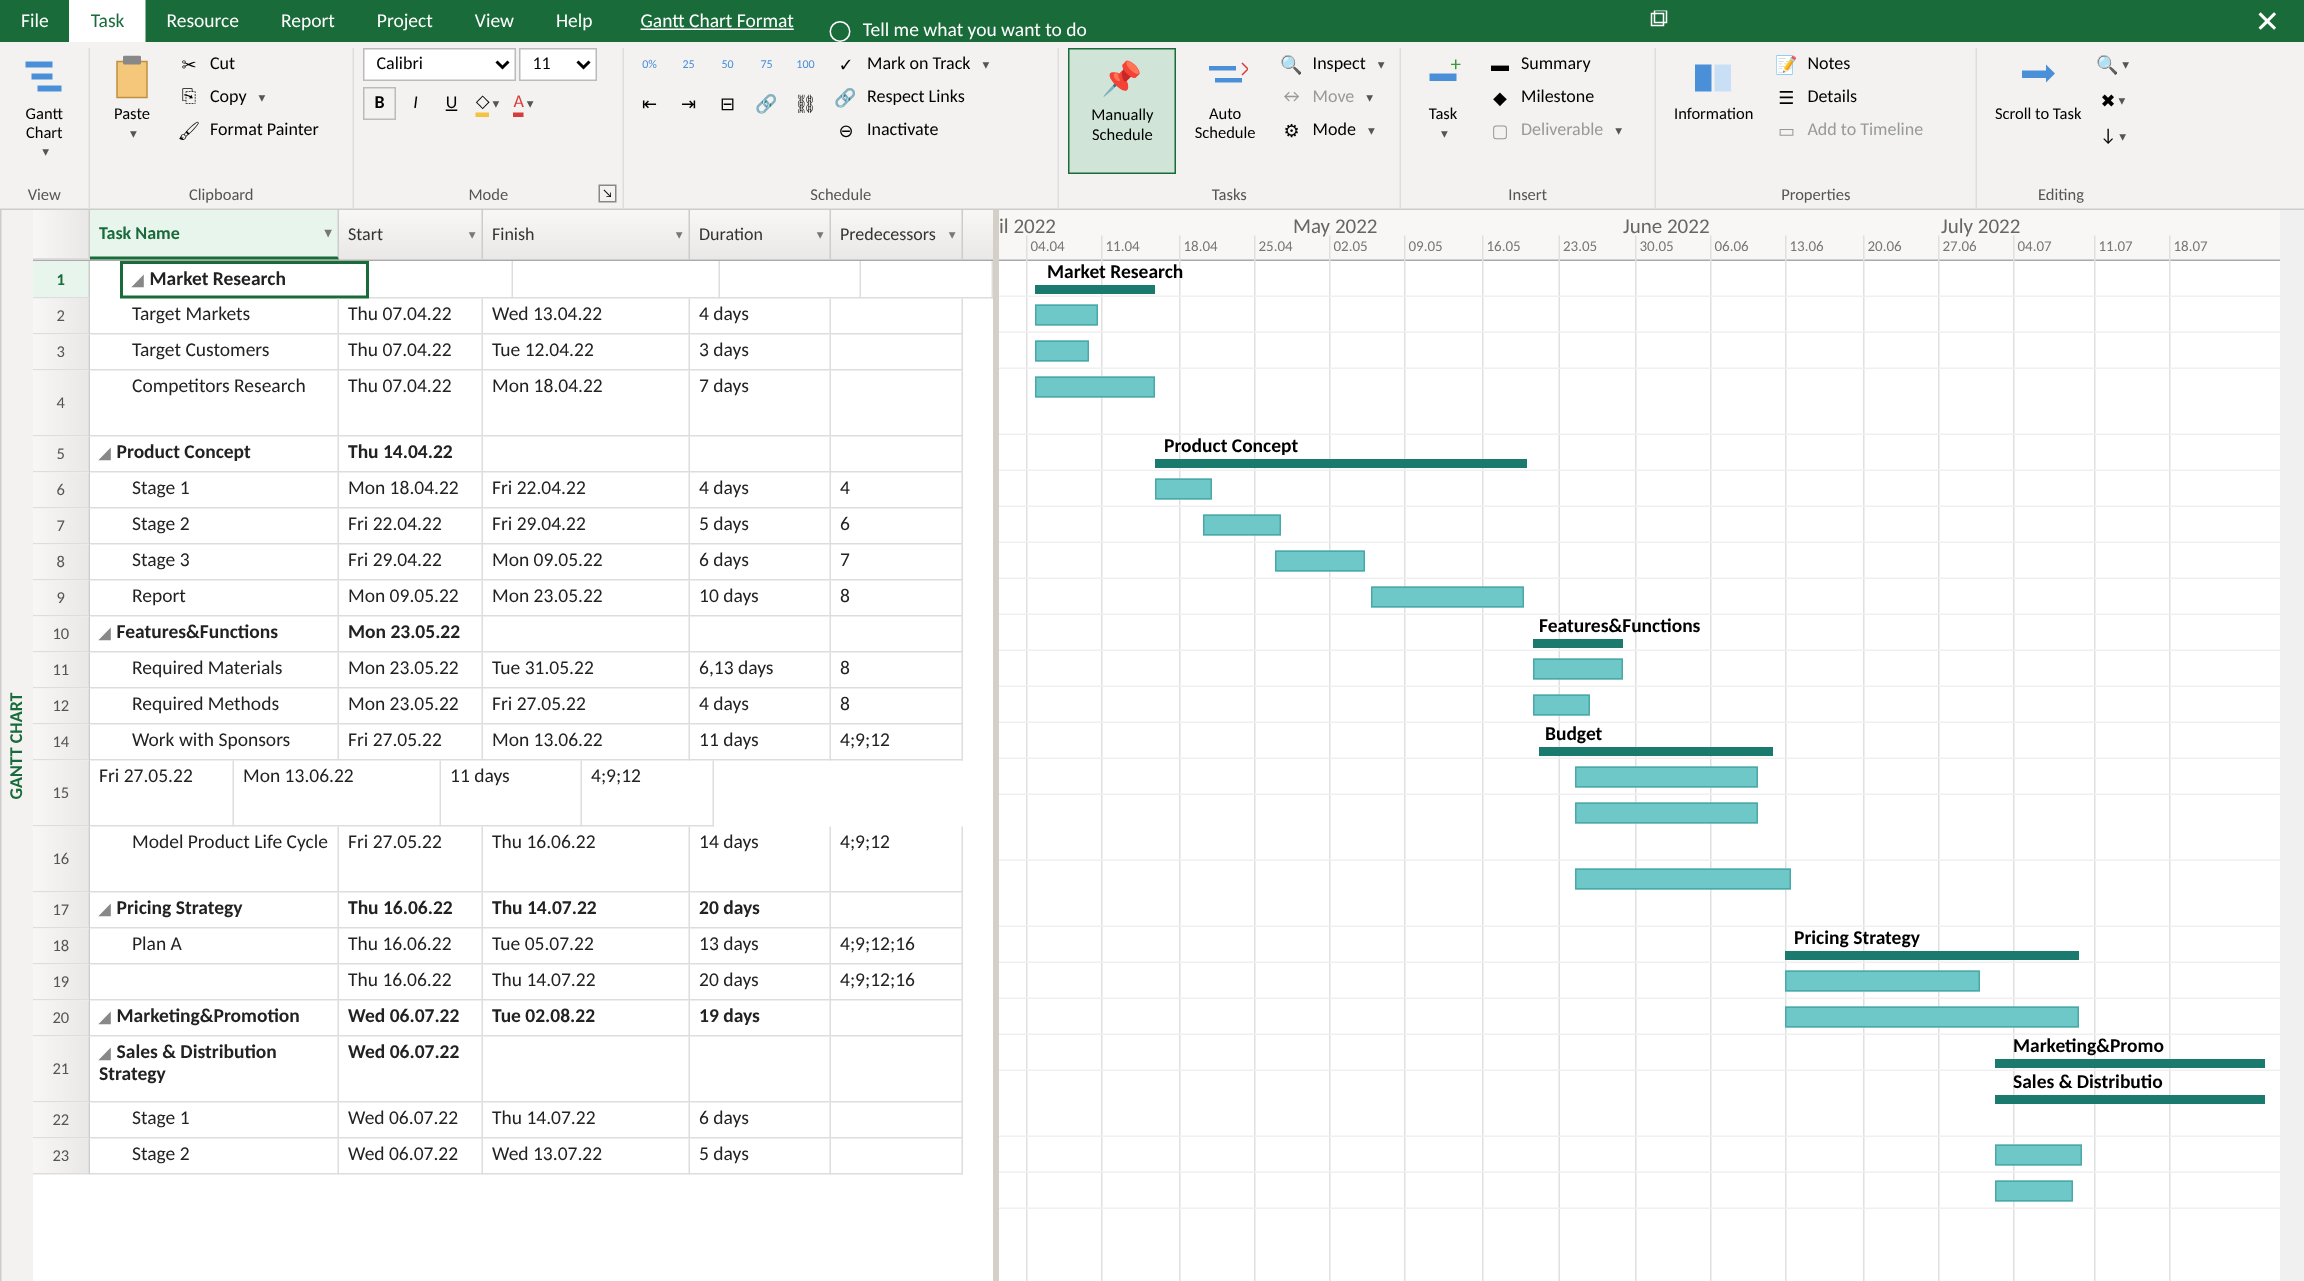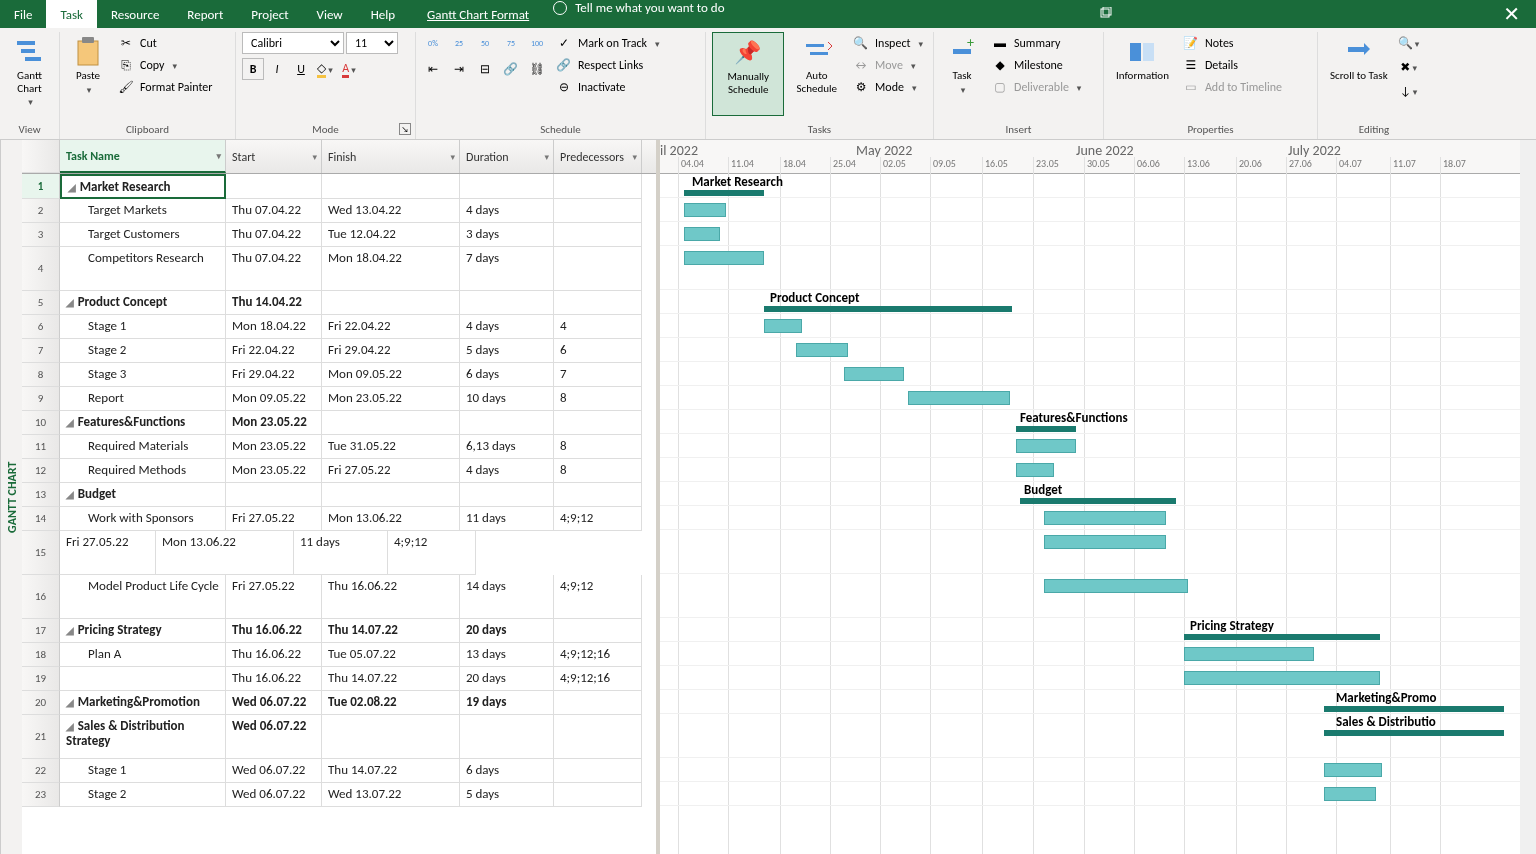--- a/index.html
+++ b/index.html
@@ -1,19 +1,19 @@
 <!DOCTYPE html>
 <html><head>
 <meta charset="utf-8">
 <style>
 * { margin: 0; padding: 0; box-sizing: border-box; font-family: 'Segoe UI', Calibri, sans-serif; }
 body { background: #fff; font-size: 12px; overflow: hidden; width: 1536px; height: 854px; }
 
 
-.menu-bar { background: #1a6b3a; height: 28px; display: flex; align-items: flex-start; color: #fff; }
+.menu-bar { background: #1a6b3a; height: 28px; display: flex; align-items: flex-end; color: #fff; }
 .menu-item { padding: 0 14px; height: 100%; display: flex; align-items: center; font-size: 13px; cursor: pointer; }
 .menu-item.active { background: #fff; color: #1a6b3a; }
 .menu-item.gantt-format { padding: 0 18px; text-decoration: underline; }
 .tellme { display: flex; align-items: center; margin-left: 6px; font-size: 13px; gap: 8px; }
 .tellme-icon { width: 14px; height: 14px; border: 1.5px solid #fff; border-radius: 50%; position: relative; }
 .restore-icon, .close-icon { margin-left: auto; padding: 0 16px; height: 100%; display: flex; align-items: center; cursor: pointer; }
 .close-icon { font-size: 20px; }
 
 
 .ribbon { background: #f3f2f1; height: 112px; display: flex; border-bottom: 1px solid #ccc; padding-top: 4px; }
@@ -39,21 +39,21 @@
 .sheet { flex: 0 0 638px; display: flex; flex-direction: column; border-right: 4px solid #d4d0c8; }
 .sheet-hdr { display: flex; height: 34px; background: linear-gradient(#f8f7f6,#e9e8e7); border-bottom: 1px solid #aaa; }
 .col-hdr { border-right: 1px solid #ccc; display: flex; align-items: center; padding: 0 6px; font-size: 12px; color: #333; position: relative; }
 .col-hdr .dd-filter { position: absolute; right: 4px; color: #777; font-size: 9px; }
 .col-hdr.active { background: #e8f5ed; color: #1a6b3a; font-weight: bold; border-bottom: 2px solid #1a6b3a; }
 .row-hdr { width: 38px; background: linear-gradient(90deg,#f8f7f6,#e9e8e7); border-right: 1px solid #ccc; border-bottom: 1px solid #ddd; display: flex; align-items: center; justify-content: center; font-size: 11px; color: #555; }
 .row-hdr.active { background: #e8f5ed; color: #1a6b3a; font-weight: bold; }
 .sheet-row { display: flex; min-height: 24px; }
 .cell { border-right: 1px solid #ddd; border-bottom: 1px solid #ddd; padding: 3px 6px; font-size: 13px; color: #222; display: flex; align-items: flex-start; }
 .cell.bold { font-weight: bold; }
-.cell.selected { border: 2px solid #1a6b3a; }
+.cell.selected { border: 2px solid #1a6b3a; margin-left: 20px; }
 .cell .indent0 { padding-left: 0; }
 .cell .indent1 { padding-left: 22px; }
 .cell .toggle { color: #888; margin-right: 4px; font-size: 10px; }
 .w-name { width: 166px; }
 .w-start { width: 96px; }
 .w-finish { width: 138px; }
 .w-dur { width: 94px; }
 .w-pred { width: 88px; }
 
 
@@ -472,30 +472,20 @@
         </div>
         <div class="sheet-row">
     <div class="row-hdr " style="">12</div>
     <div class="cell w-name  " style="">
             <span class="indent1">Required Methods</span>
           </div>
     <div class="cell w-start " style="">Mon 23.05.22</div>
     <div class="cell w-finish " style="">Fri 27.05.22</div>
     <div class="cell w-dur " style="">4 days</div>
     <div class="cell w-pred" style="">8</div>
-        </div>
-        <div class="sheet-row">
-    <div class="row-hdr " style="">13</div>
-    <div class="cell w-name bold " style="">
-            <span class="indent0"><span class="toggle">◢</span>Budget</span>
-          </div>
-    <div class="cell w-start bold" style=""></div>
-    <div class="cell w-finish bold" style=""></div>
-    <div class="cell w-dur bold" style=""></div>
-    <div class="cell w-pred" style=""></div>
         </div>
         <div class="sheet-row">
     <div class="row-hdr " style="">14</div>
     <div class="cell w-name  " style="">
             <span class="indent1">Work with Sponsors</span>
           </div>
     <div class="cell w-start " style="">Fri 27.05.22</div>
     <div class="cell w-finish " style="">Mon 13.06.22</div>
     <div class="cell w-dur " style="">11 days</div>
     <div class="cell w-pred" style="">4;9;12</div>

